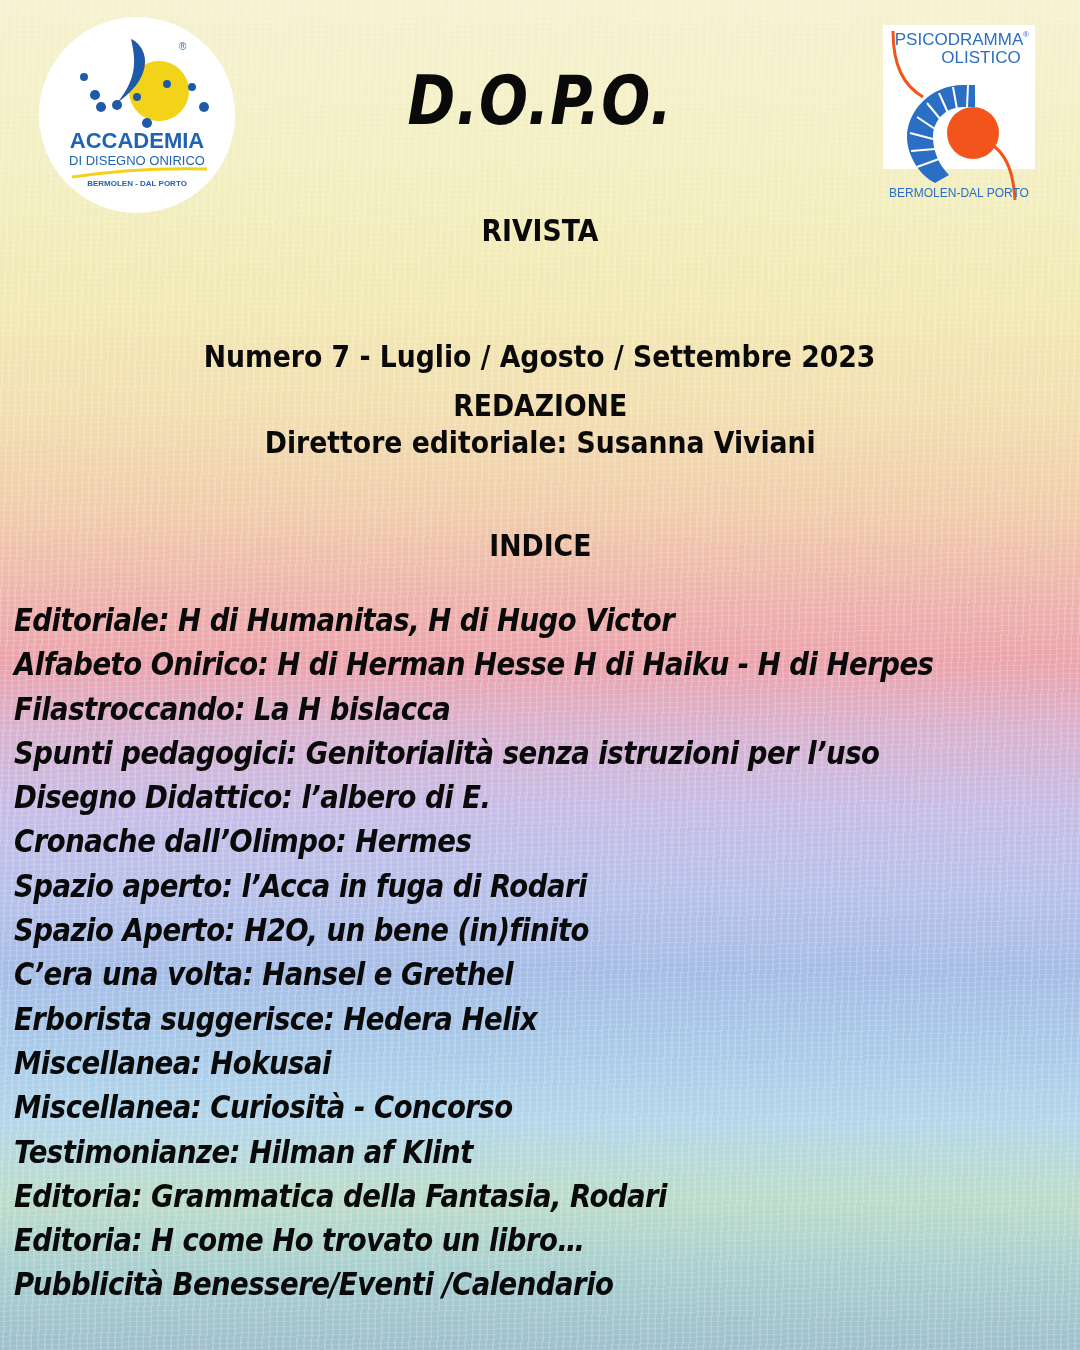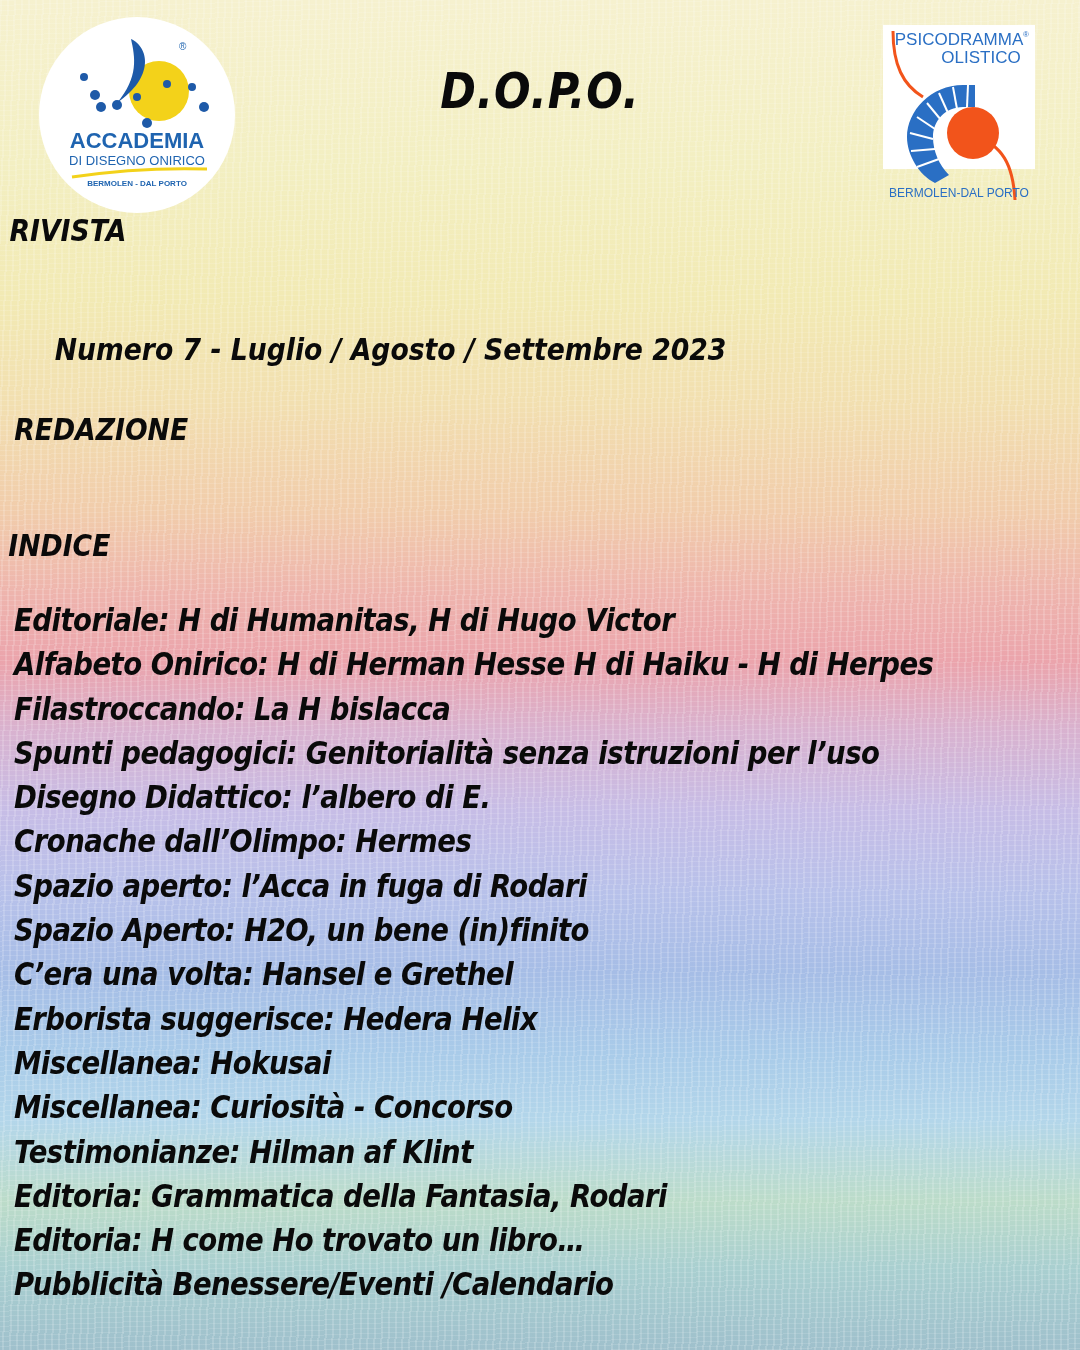--- a/index.html
+++ b/index.html
@@ -24,30 +24,30 @@
     position: absolute; left: 39px; top: 17px; width: 196px; height: 196px;
     border-radius: 50%; background: #fff;
   }
   .logo-left svg { position: absolute; left: 0; top: 0; }
   .logo-right {
     position: absolute; left: 883px; top: 25px; width: 152px; height: 144px;
     background: #fff;
   }
   .title {
     position: absolute; left: 0; right: 0; top: 62px; text-align: center;
-    font-weight: bold; font-style: italic; font-size: 50px; letter-spacing: 1px;
+    font-weight: bold; font-style: italic; font-size: 67px; letter-spacing: 1px;
   }
   .center-block {
-    position: absolute; left: 0; right: 0; 
-    font-weight: bold; font-style: italic;
+    position: absolute; left: 0; right: 0; text-align: center;
+    font-weight: bold; 
   }
   .line-32 { font-size: 31px; line-height: 37px; }
   .sub-heading { top: 212px; }
-  .issue { top: 331px; }
-  .redazione { top: 411px; }
+  .issue { top: 338px; }
+  .redazione { top: 387px; }
   .indice-title { top: 527px; }
   .index-list {
     position: absolute; left: 14px; top: 598px; list-style: none;
     font-weight: bold; font-style: italic; font-size: 32px;
   }
   .index-list li { height: 44.3px; line-height: 44px; white-space: nowrap; letter-spacing: -0.6px; }
   .condensed { display: inline-block; transform: scaleX(0.86); transform-origin: left center; }
   .condensed-c { display: inline-block; transform: scaleX(0.86); transform-origin: center center; }
 </style>
 </head>
@@ -106,20 +106,21 @@
 <div class="center-block line-32 sub-heading">
   <div><span class="condensed-c">RIVISTA</span></div>
 </div>
 
 <div class="center-block line-32 issue">
   <span class="condensed-c">Numero 7 - Luglio / Agosto / Settembre 2023</span>
 </div>
 
 <div class="center-block line-32 redazione">
   <div><span class="condensed-c">REDAZIONE</span></div>
+  <div><span class="condensed-c">Direttore editoriale: Susanna Viviani</span></div>
 </div>
 
 <div class="center-block line-32 indice-title">
   <span class="condensed-c">INDICE</span>
 </div>
 
 <ul class="index-list">
   <li><span class="condensed">Editoriale: H di Humanitas, H di Hugo Victor</span></li>
   <li><span class="condensed">Alfabeto Onirico: H di Herman Hesse H di Haiku - H di Herpes</span></li>
   <li><span class="condensed">Filastroccando: La H bislacca</span></li>

